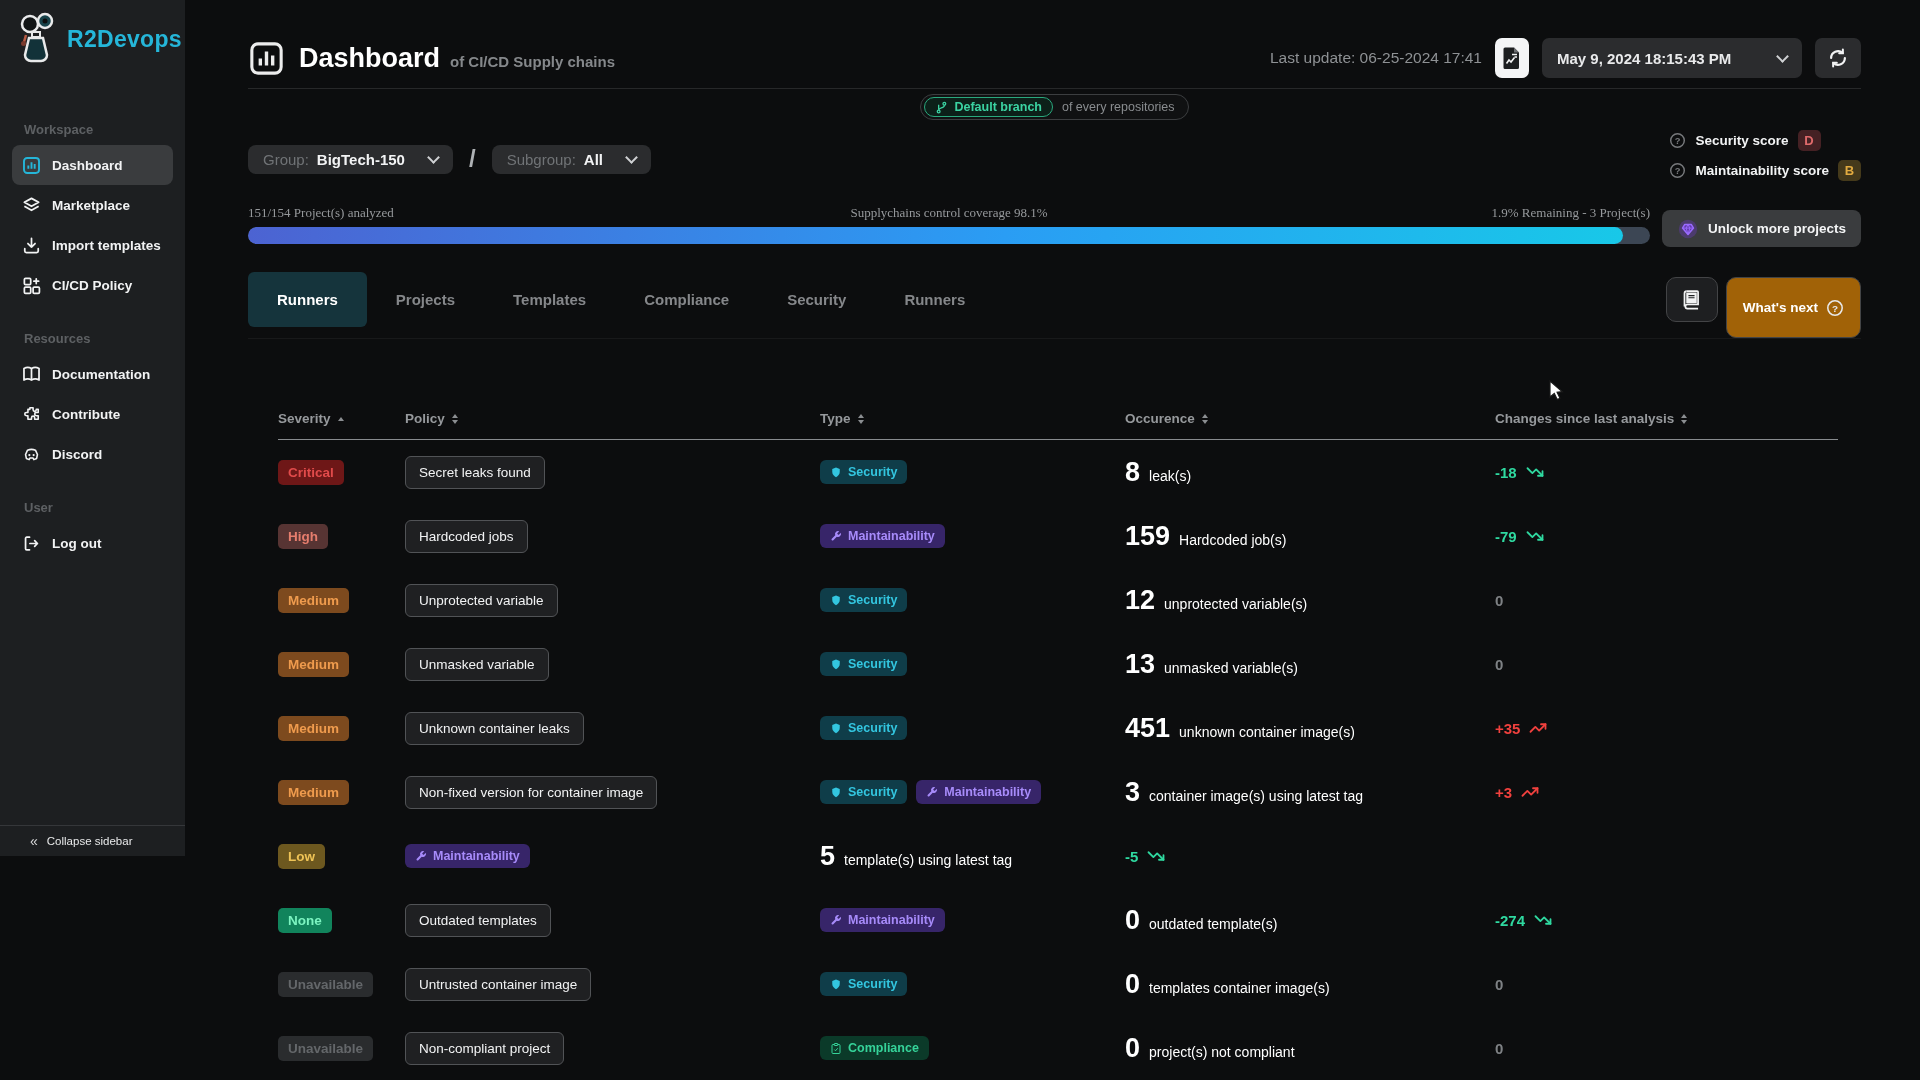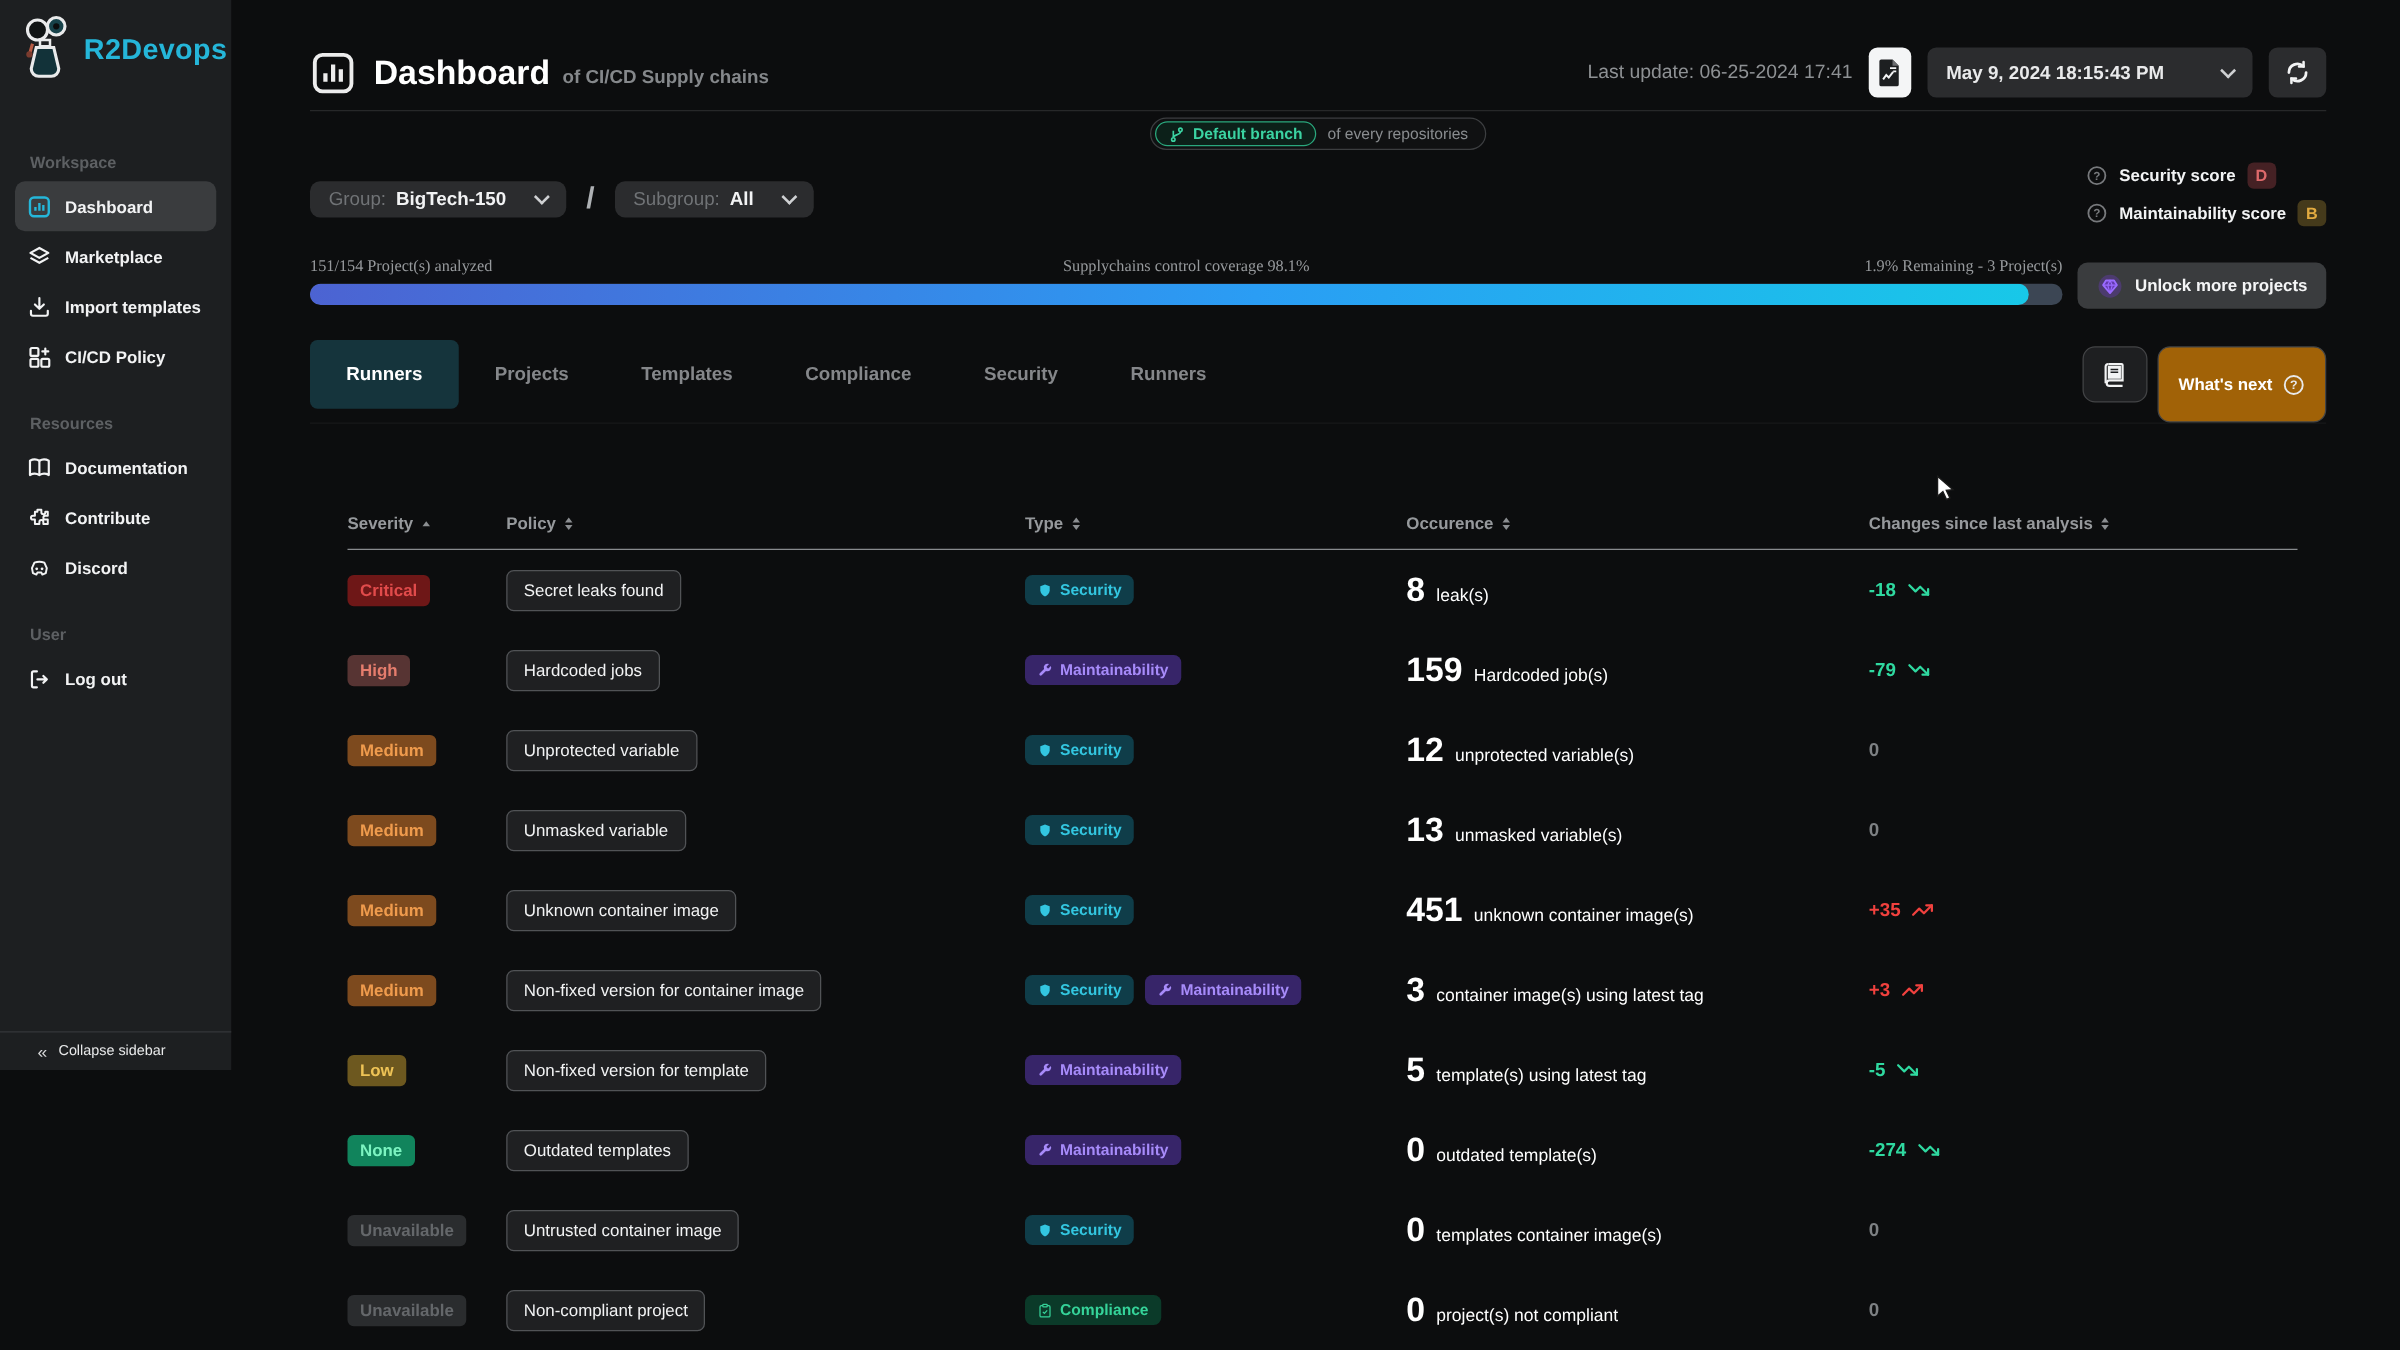--- a/index.html
+++ b/index.html
@@ -558,21 +558,21 @@
 
             </span>
           </div>
         </div>
 
         <div class="trow">
           <div>
             <span class="sev medium">Medium</span>
           </div>
           <div>
-            <button class="policy-btn">Unknown container image</button>
+            <button class="policy-btn">Unknown container leaks</button>
           </div>
           <div class="type-cell">
             <span class="type-badge t-security">
               <svg width="12" height="13" viewBox="0 0 24 24" fill="#33c6e0">
                 <path d="M12 2l7.5 3v6.2c0 4.9-3.5 8.1-7.5 10.3-4-2.2-7.5-5.4-7.5-10.3V5z"></path>
               </svg>
               <span>Security</span>
             </span>
 
           </div>
@@ -630,23 +630,20 @@
                   <path d="M16 7h6v6"></path>
                 </svg>
               </span>
             </span>
           </div>
         </div>
 
         <div class="trow">
           <div>
             <span class="sev low">Low</span>
-          </div>
-          <div>
-            <button class="policy-btn">Non-fixed version for template</button>
           </div>
           <div class="type-cell">
 
             <span class="type-badge t-maintainability">
               <svg width="12" height="12" viewBox="0 0 24 24" fill="#a78bfa">
                 <path d="M14.7 6.3a1 1 0 0 0 0 1.4l1.6 1.6a1 1 0 0 0 1.4 0l3.77-3.77a6 6 0 0 1-7.94 7.94l-6.91 6.91a2.12 2.12 0 0 1-3-3l6.91-6.91a6 6 0 0 1 7.94-7.94l-3.76 3.76z"></path>
               </svg>
               <span>Maintainability</span>
             </span>
 

